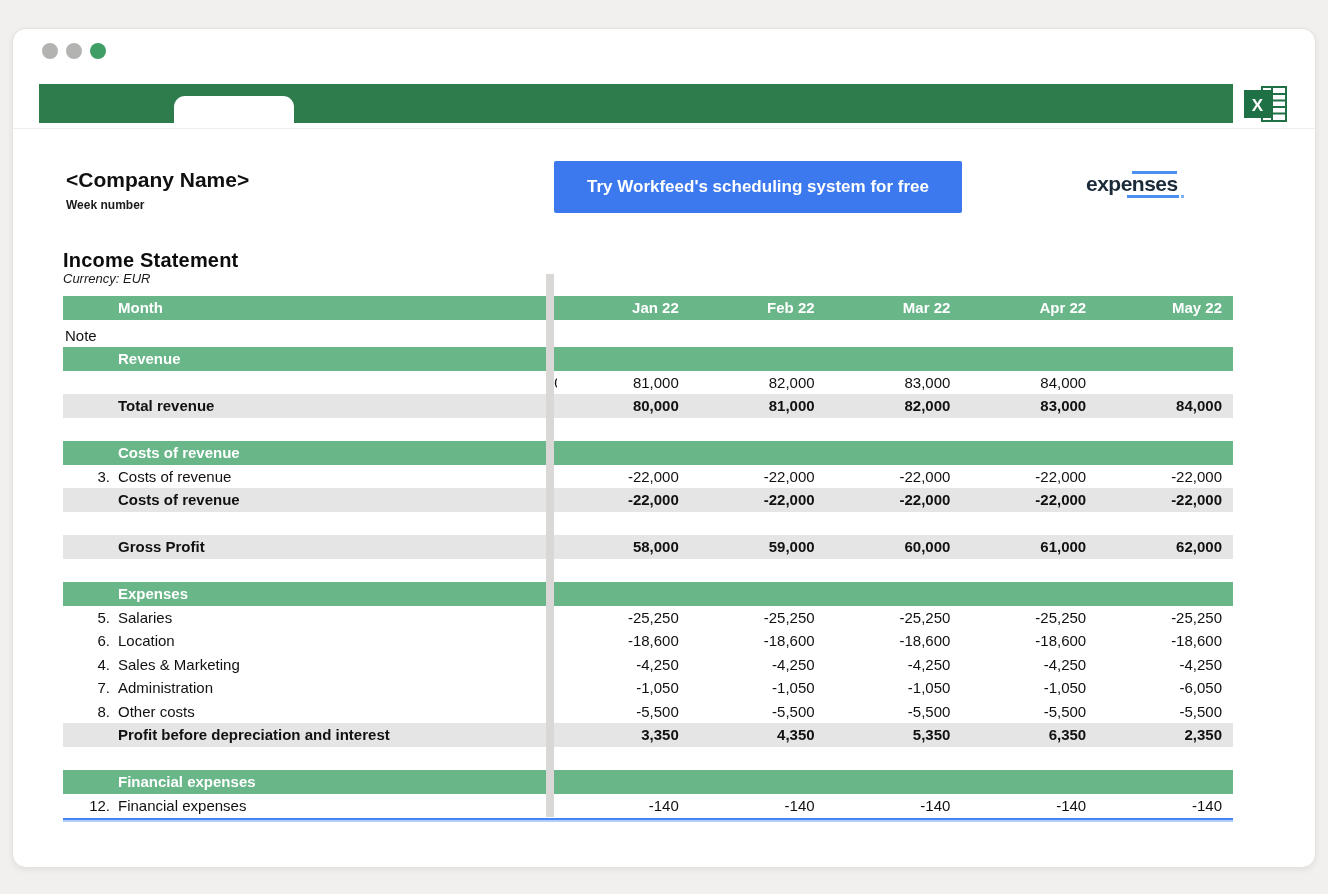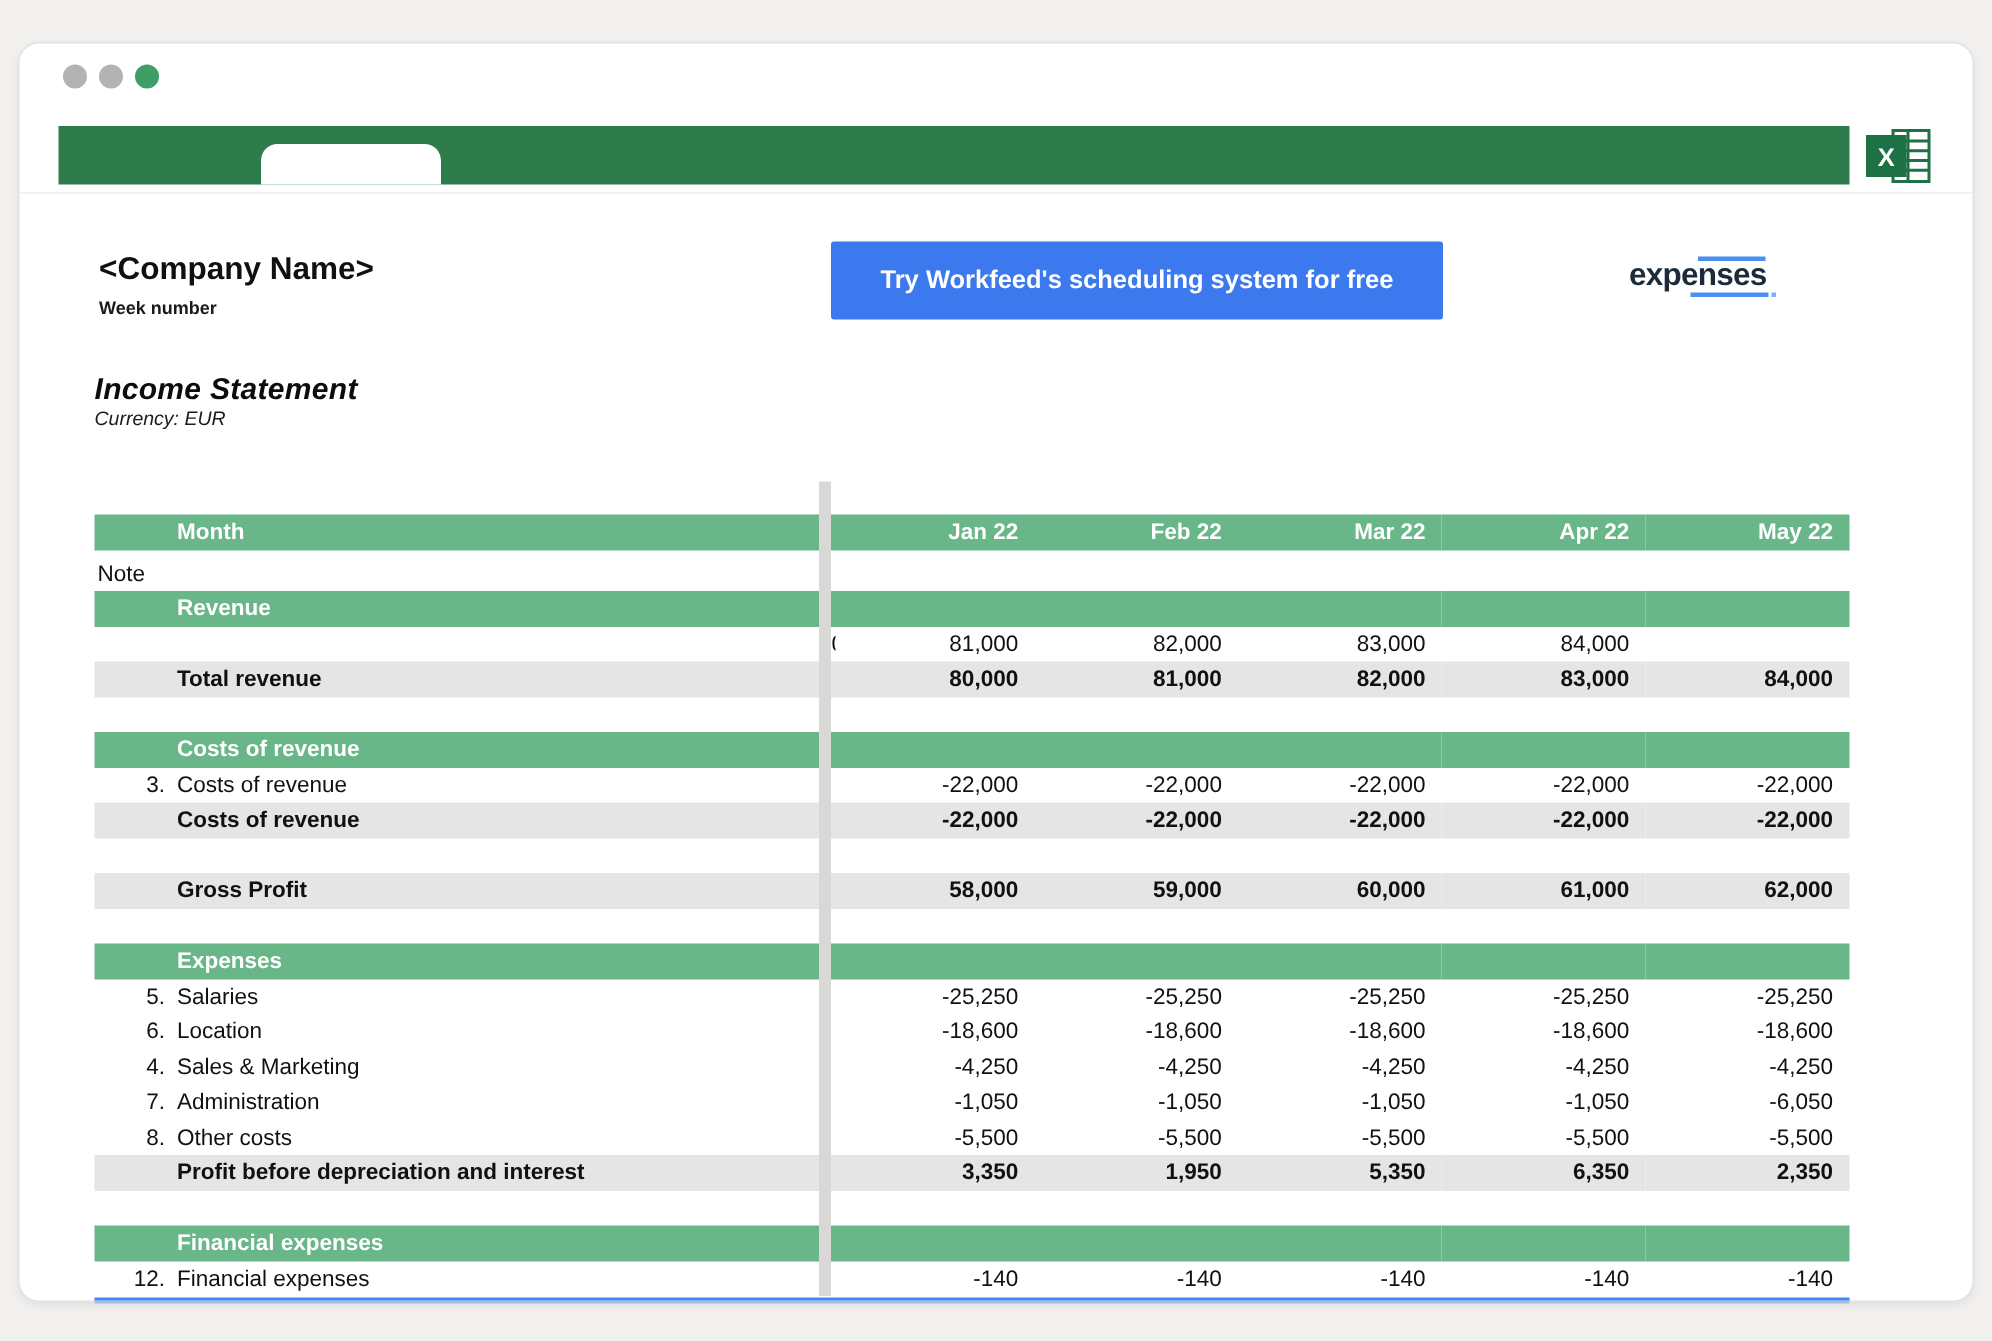--- a/index.html
+++ b/index.html
@@ -38,25 +38,25 @@
     display:flex;align-items:center;justify-content:center;
     border:none;border-radius:2px;cursor:pointer;font-family:"Liberation Sans",sans-serif;
   }
   .logo{position:absolute;left:1073px;top:143px;font-size:21px;font-weight:700;
     letter-spacing:-0.5px;color:#1c2b3a;line-height:24px;}
   .logo .bar-top{position:absolute;top:-1px;right:1px;width:45px;height:3px;background:#4a90f2;}
   .logo .bar-bottom{position:absolute;bottom:-2px;right:-1px;width:52px;height:3px;background:#4a90f2;}
   .logo .reg-dot{position:absolute;right:-6px;bottom:-2px;width:3px;height:3px;background:#7fb0f5;}
   
   .stmt-title{position:absolute;left:50px;top:220px;}
-  .stmt-title h1{margin:0;font-size:20px;font-weight:700;letter-spacing:.2px;line-height:23px;color:#0c0c0c;font-style:italic;}
+  .stmt-title h1{margin:0;font-size:20px;font-weight:700;letter-spacing:.2px;line-height:23px;color:#0c0c0c;}
   .stmt-title .cur{font-size:13px;font-style:italic;color:#1a1a1a;line-height:14px;}
   
   .tbl{position:absolute;left:50px;top:267px;width:1170px;}
-  .rows{position:relative;margin-top:47px;}
+  .rows{position:relative;}
   .vdivider{position:absolute;left:483px;top:-22px;width:8px;height:543px;background:#d9d8d6;z-index:5;}
   .trow{display:grid;grid-template-columns:483px 8px repeat(5,1fr);height:23.5px;line-height:23.5px;font-size:15px;}
   .trow.month_header{margin-bottom:4px;}
   .cell{overflow:hidden;white-space:nowrap;}
   .value-cell{text-align:right;padding-right:11px;}
   .num{display:inline-block;width:47px;text-align:right;}
   .lab{margin-left:8px;}
   .trow.month_header .cell{background:#69b689;color:#fff;font-weight:700;}
   .trow.month_header .div-cell{background:transparent;}
   .trow.section .cell{background:#69b689;}
@@ -274,21 +274,21 @@
           <div class="cell value-cell">-5,500</div>
           <div class="cell value-cell">-5,500</div>
           <div class="cell value-cell">-5,500</div>
           <div class="cell value-cell">-5,500</div>
           <div class="cell value-cell">-5,500</div>
         </div>
         <div class="trow total">
           <div class="cell label-cell"><span class="num"></span><span class="lab">Profit before depreciation and interest</span></div>
           <div class="cell div-cell"></div>
           <div class="cell value-cell">3,350</div>
-          <div class="cell value-cell">1,950</div>
+          <div class="cell value-cell">4,350</div>
           <div class="cell value-cell">5,350</div>
           <div class="cell value-cell">6,350</div>
           <div class="cell value-cell">2,350</div>
         </div>
         <div class="trow blank">
           <div class="cell label-cell"><span class="num"></span><span class="lab"></span></div>
           <div class="cell div-cell"></div>
           <div class="cell value-cell"></div>
           <div class="cell value-cell"></div>
           <div class="cell value-cell"></div>

